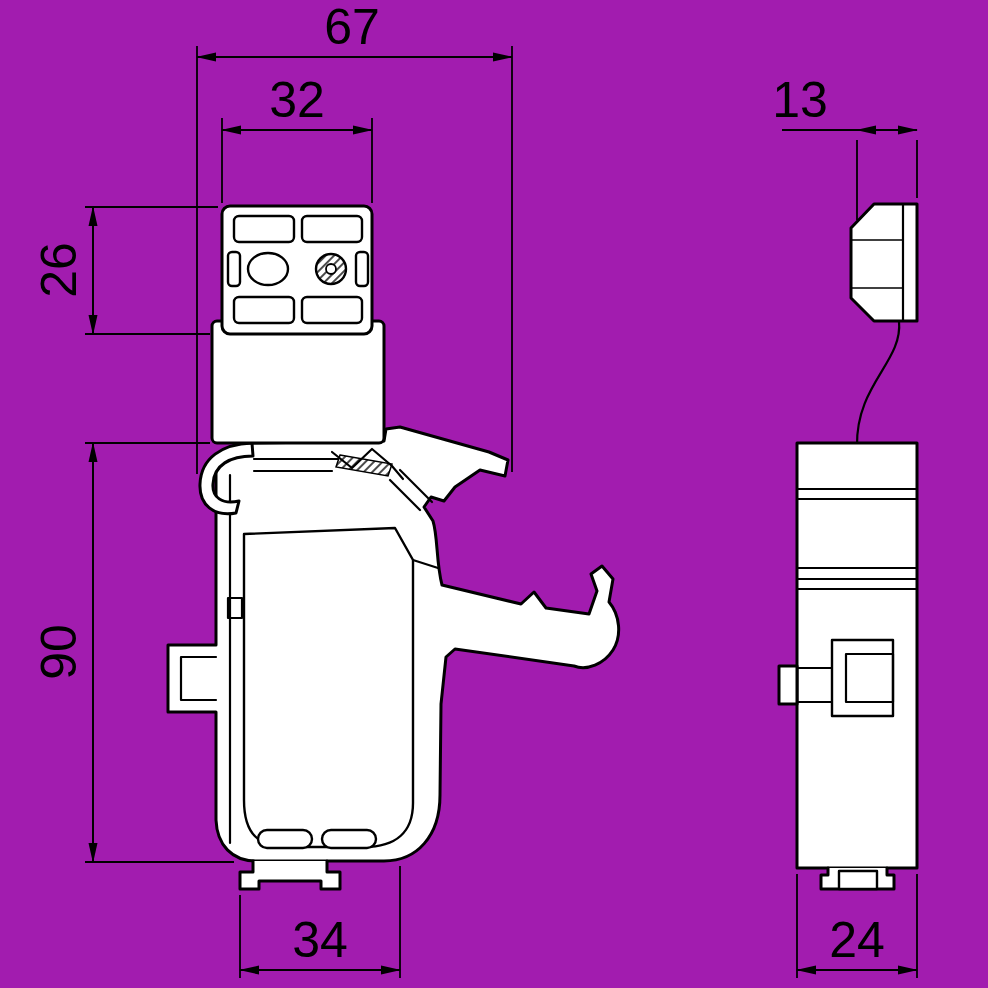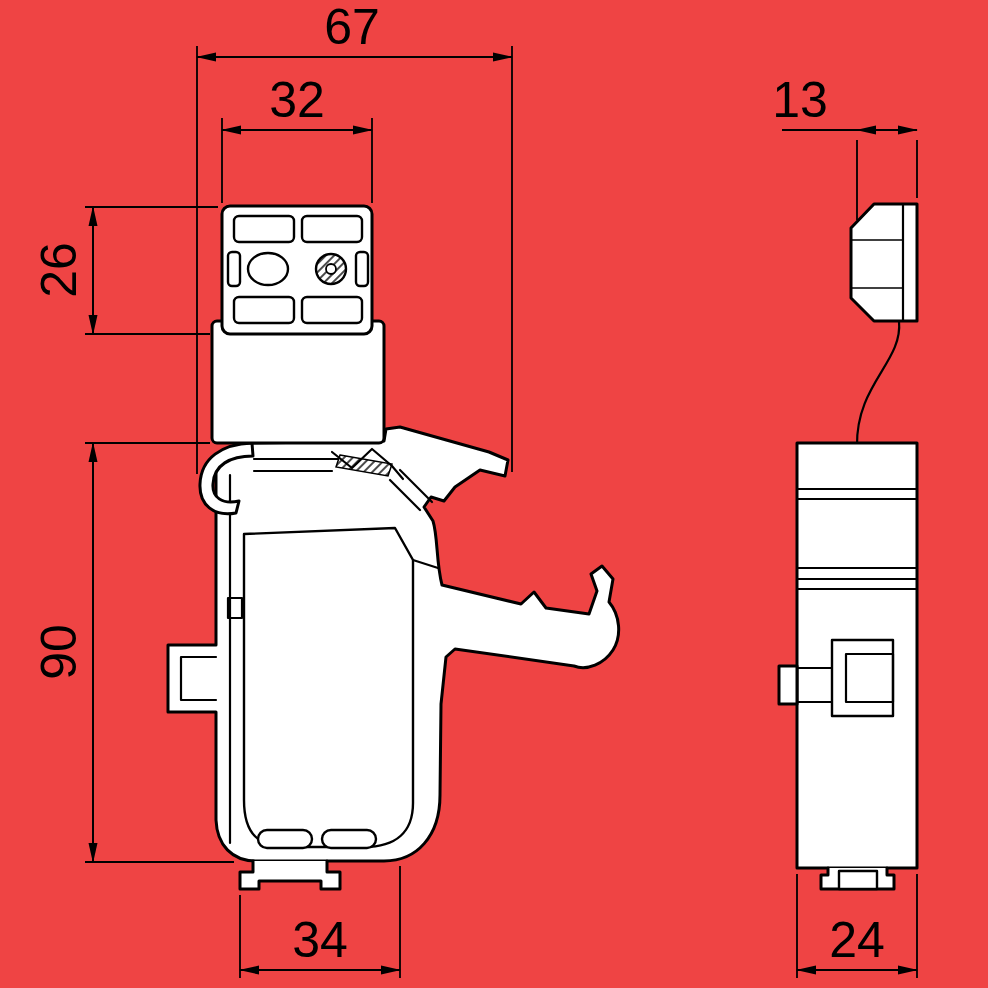--- a/index.html
+++ b/index.html
@@ -1,16 +1,16 @@
 <!DOCTYPE html>
 <html><head>
 <meta charset="utf-8">
 <style>
   html,body{margin:0;padding:0;background:#fff;}
-  .stage{position:relative;width:988px;height:988px;background:#ef4444;overflow:hidden;text-decoration:underline;}
+  .stage{position:relative;width:988px;height:988px;background:#a21caf;overflow:hidden;text-decoration:underline;}
   svg{display:block;}
   .dim-text{font-family:"Liberation Sans","DejaVu Sans",sans-serif;font-size:50px;fill:#000;}
   .outline{fill:#fff;stroke:#000;stroke-width:3;stroke-linejoin:round;stroke-linecap:round;}
   .detail{fill:none;stroke:#000;stroke-width:2.2;stroke-linejoin:round;stroke-linecap:round;}
   .detail-f{fill:#fff;stroke:#000;stroke-width:2.4;stroke-linejoin:round;}
   .dim{stroke:#000;stroke-width:2;fill:none;}
   .ext{stroke:#000;stroke-width:1.8;fill:none;}
   .thin{stroke:#000;stroke-width:1.6;fill:none;}
 </style>
 </head>

